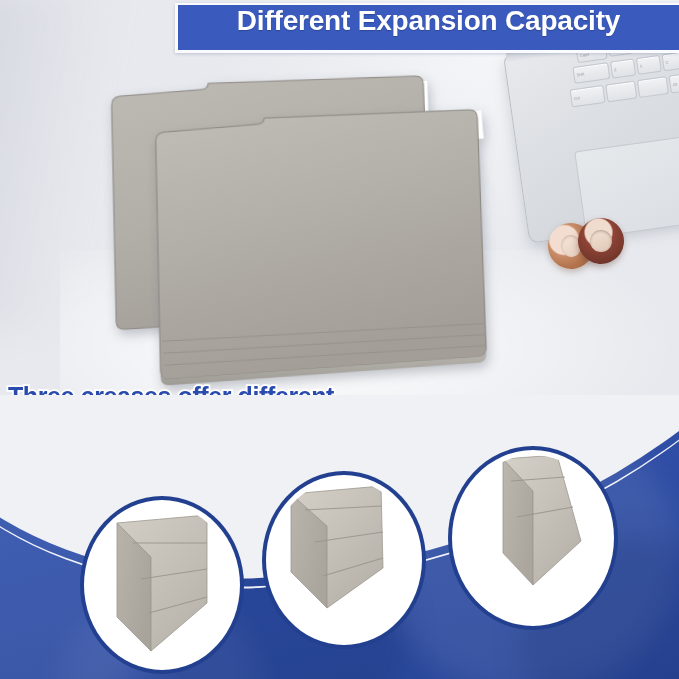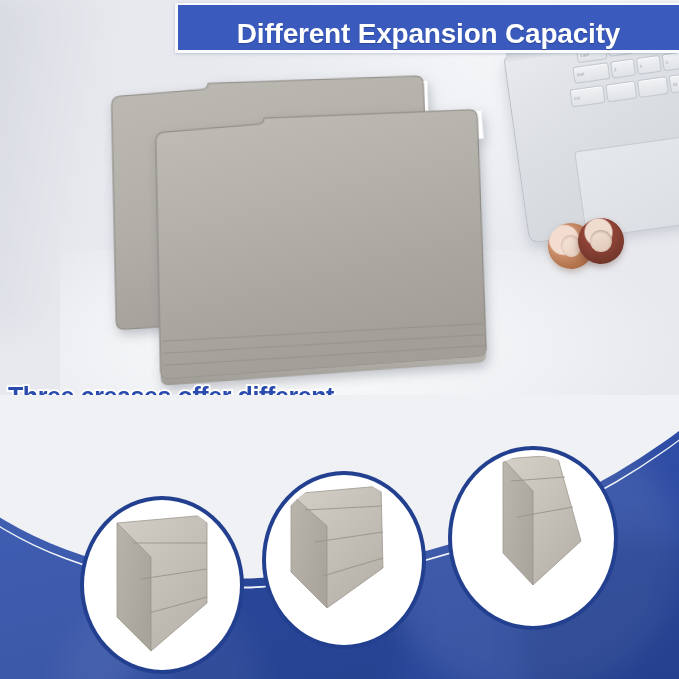--- a/index.html
+++ b/index.html
@@ -43,21 +43,21 @@
   .title-banner {
     position: absolute;
     left: 175px; top: 3px;
     width: 504px; height: 50px;
     background: #3a5bbd;
     border-left: 3px solid #fbfbfd;
     border-top: 2px solid #fbfbfd;
     border-bottom: 3px solid #fbfbfd;
     box-sizing: border-box;
     display: flex;
-    align-items: flex-end;
+    align-items: flex-start;
     justify-content: center;
     box-shadow: 0 1px 3px rgba(40,60,120,.22);
   }
   .title-text {
     color: #ffffff;
     font-size: 28px;
     font-weight: bold;
     letter-spacing: -.2px;
     white-space: nowrap;
     text-shadow: 0 1px 1px rgba(20,35,90,.35);

